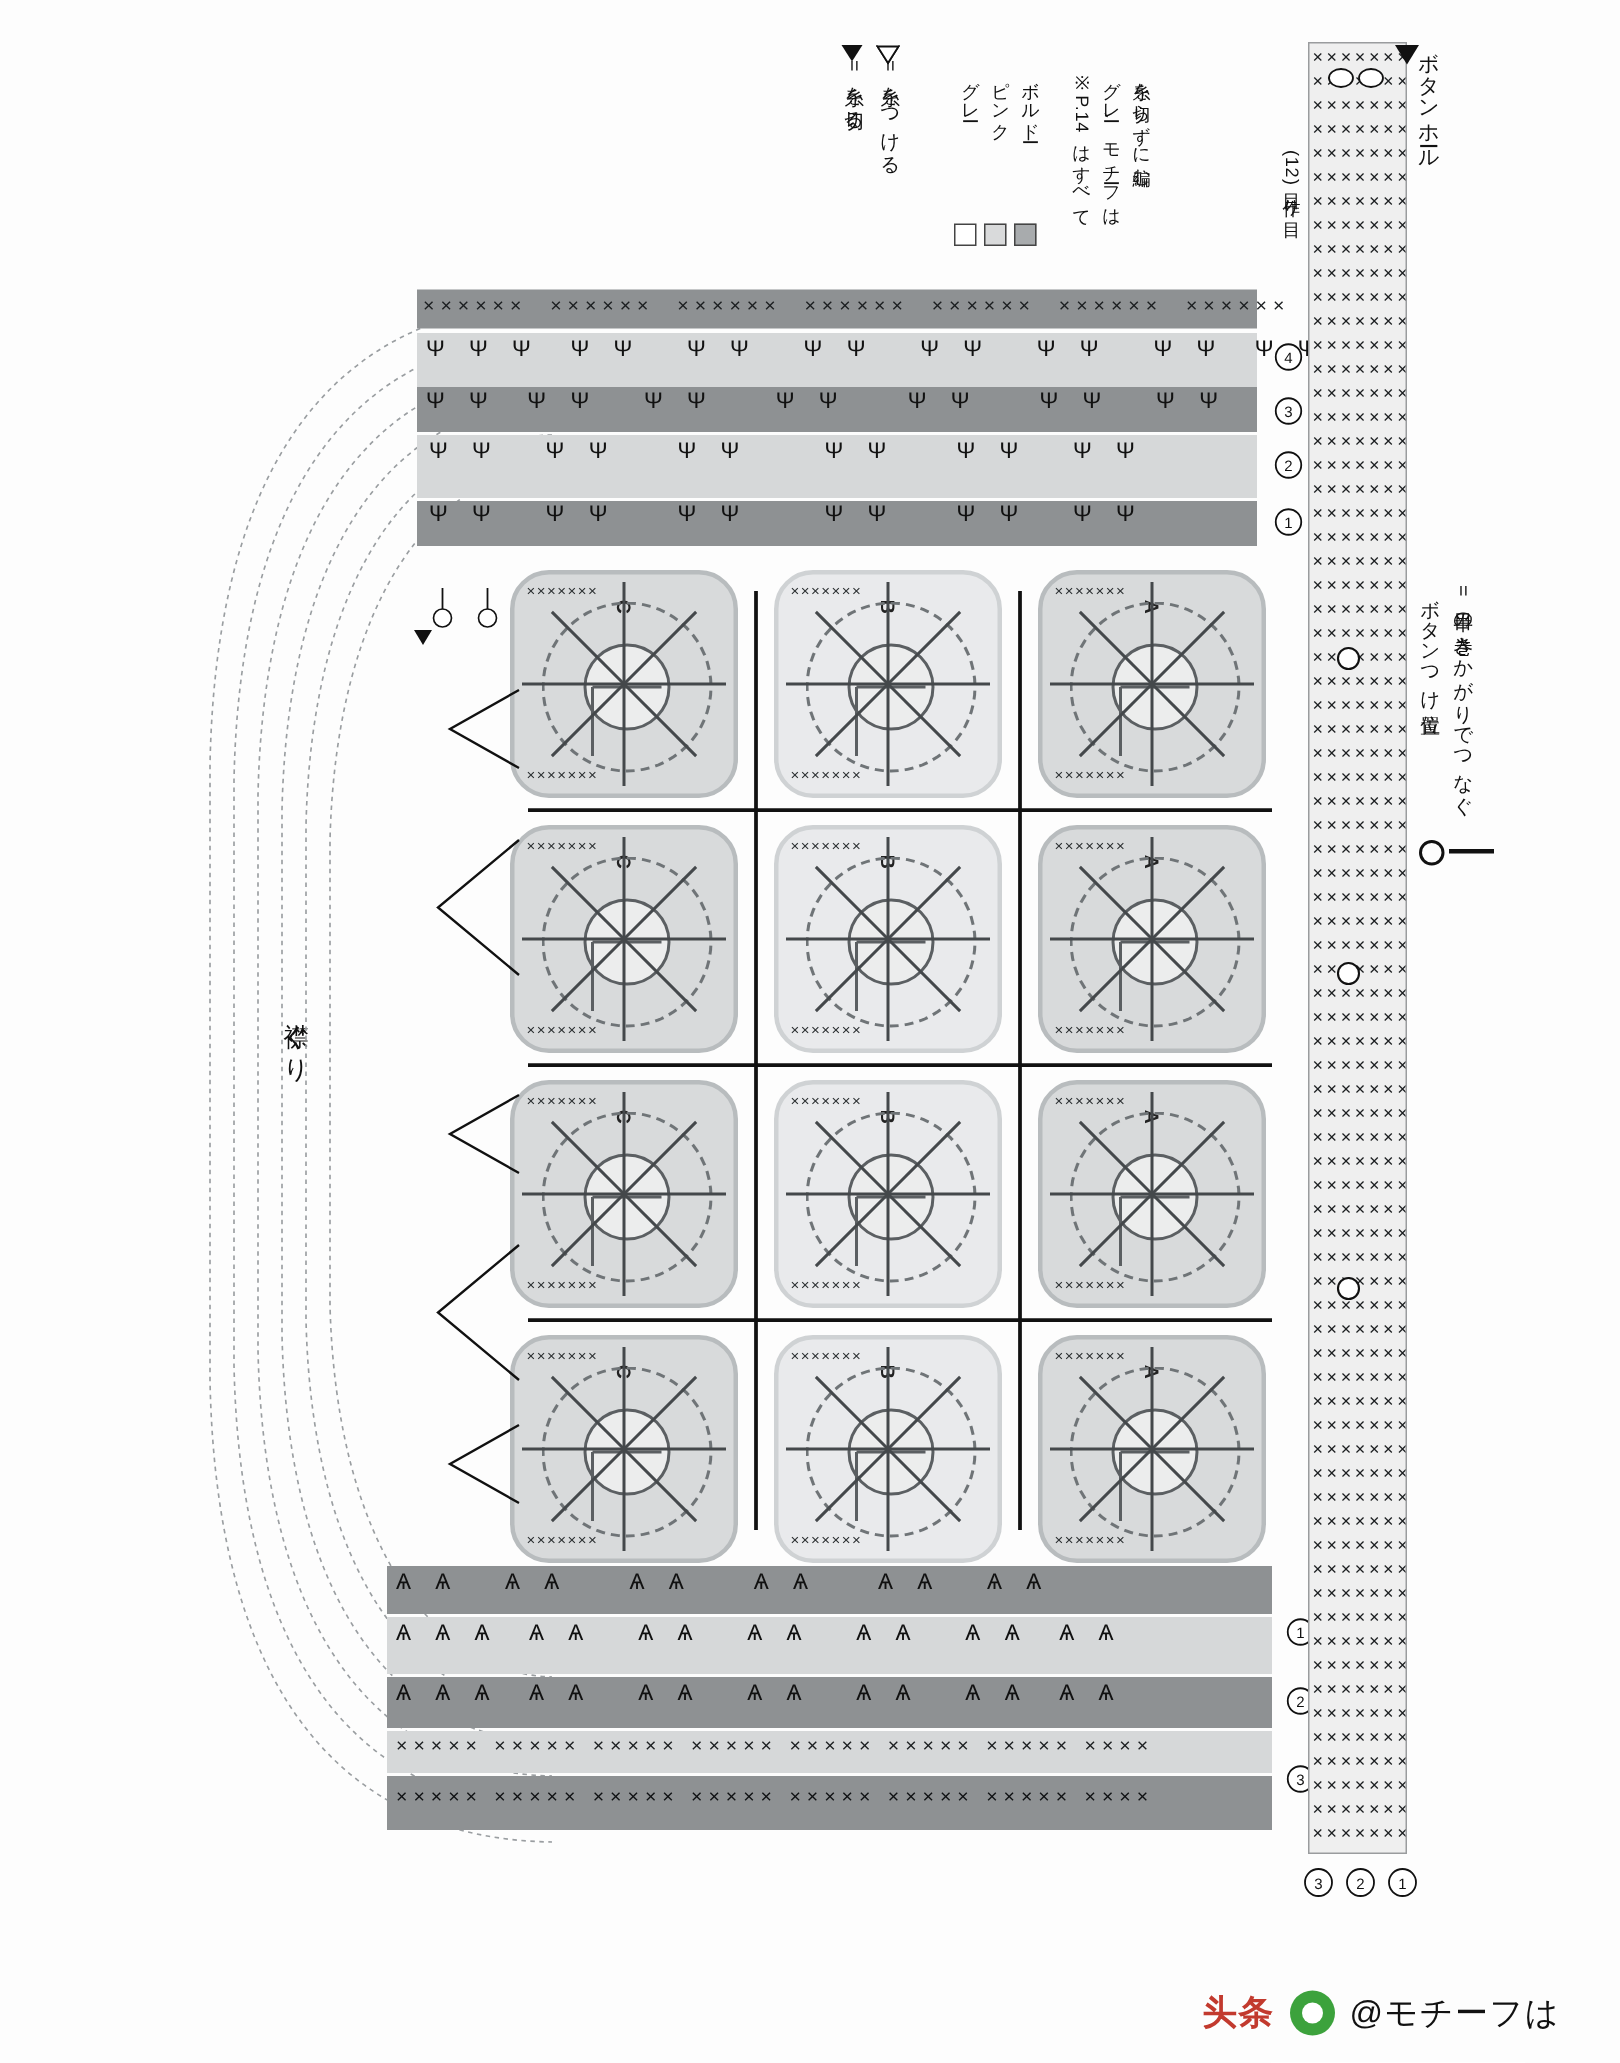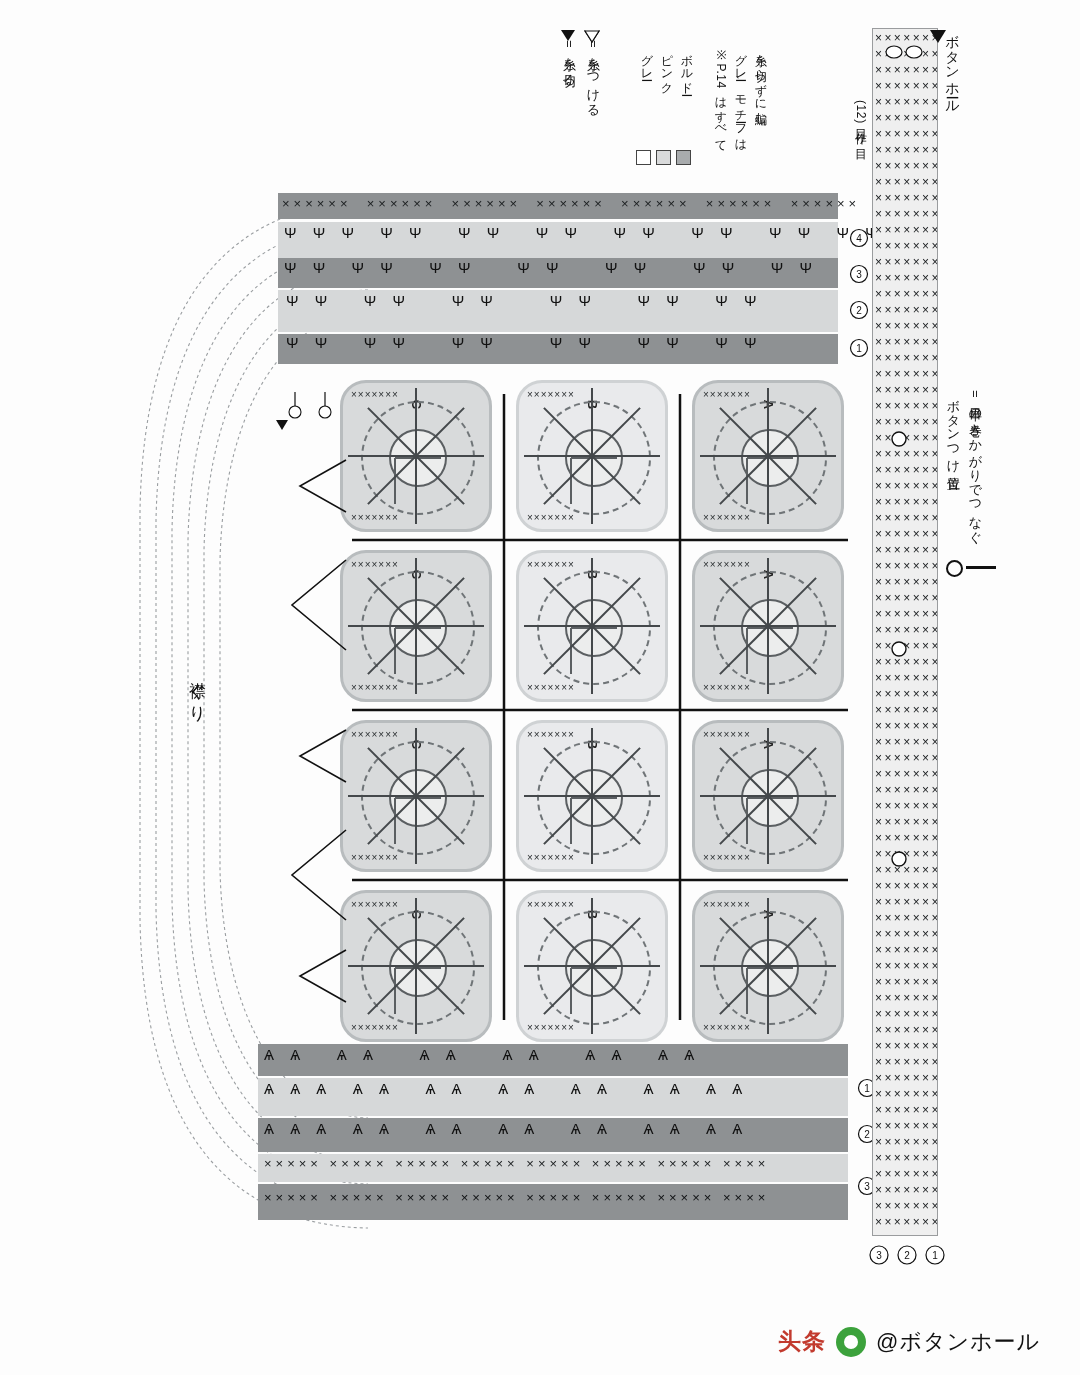--- a/index.html
+++ b/index.html
@@ -762,18 +762,18 @@
     <div style="position:absolute; left:890px; top:850px;">
       <svg width="18" height="18">
           <circle cx="9" cy="9" r="7" fill="#fff" stroke="#111" stroke-width="1.4"></circle>
         </svg>
     </div>
 
     <div class="watermark">
       <div class="wm-inner">
         <span class="wm-logo">头条</span>
         <span class="wm-avatar"></span>
-        <span class="wm-name">@ボタンホール</span>
+        <span class="wm-name">@モチーフは</span>
       </div>
     </div>
 
   </div>
 </div>
 
 </body></html>

